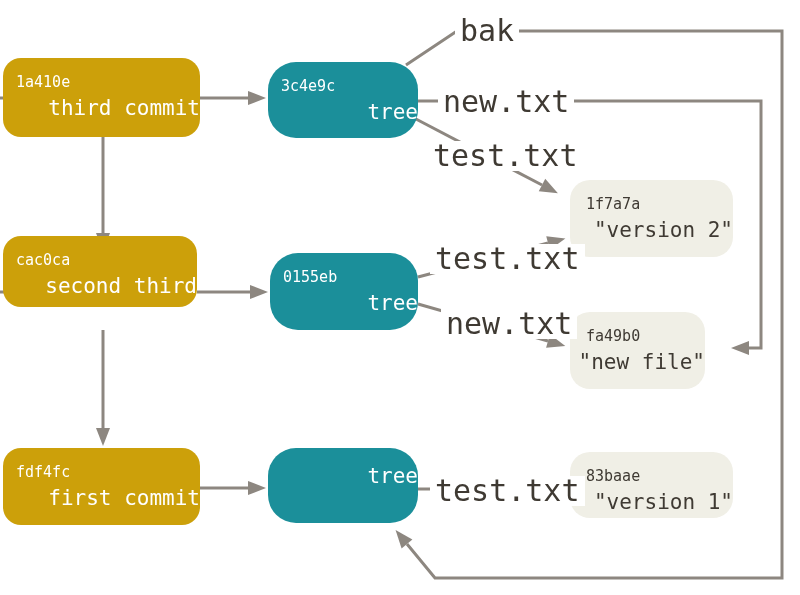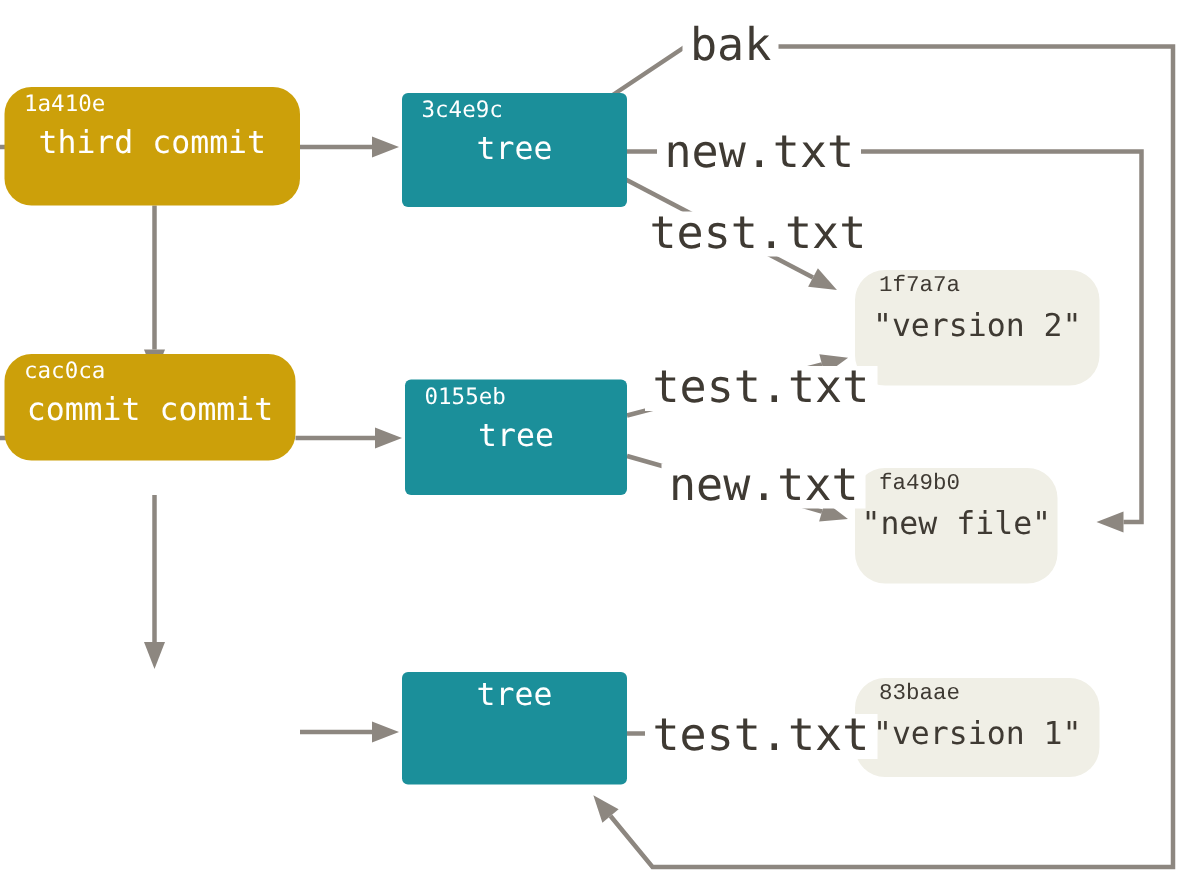--- a/index.html
+++ b/index.html
@@ -5,28 +5,28 @@
   html,body { margin:0; padding:0; background:#fff; }
   #canvas {
     position:relative; width:800px; height:595px; overflow:hidden;
     background:var(--canvas_bg,#fff);
     font-family:"DejaVu Sans Mono","Liberation Mono",monospace;
   }
   #wires { position:absolute; left:0; top:0; z-index:1; }
   .edge { stroke:var(--line); stroke-width:3; fill:none; }
   .arrowfill { fill:var(--line); stroke:none; }
 
-  .node { position:absolute; z-index:2; box-sizing:border-box; padding-top:0; }
+  .node { position:absolute; z-index:2; box-sizing:border-box; padding-top:13px; }
   .node .hash { font-size:15px; line-height:22px; margin-left:13px; }
-  .node .title { font-size:21px; line-height:26px; margin-top:2px; text-align:center; }
+  .node .title { font-size:21px; line-height:26px; margin-top:2px; text-align:right; }
 
   .commit { background:var(--commit_bg); color:var(--node_text); border-radius:18px; }
-  .tree   { background:var(--tree_bg);   color:var(--node_text); border-radius:4px; }
+  .tree   { background:var(--tree_bg);   color:var(--node_text); border-radius:28px; }
   .blob   { background:var(--blob_bg);   color:var(--dark_text); border-radius:20px; }
-  .blob .hash { margin-left:16px;font-family:Liberation Mono, monospace; }
+  .blob .hash { margin-left:16px; }
 
   .edge-label {
     position:absolute; z-index:3; background:var(--label_bg); color:var(--dark_text);
     font-size:30px; line-height:28px; padding:1px 5px; white-space:nowrap;
   }
 </style>
 </head>
 <body>
 
 <div id="canvas">
@@ -60,21 +60,25 @@
     <path class="edge" d="M0,98 L8,98"></path>
     <path class="edge" d="M0,292 L6,292"></path>
   </svg>
 
   <div class="node commit" style="left:3px;top:58px;width:197px;height:79px">
     <div class="hash">1a410e</div>
     <div class="title">third commit</div>
   </div>
   <div class="node commit" style="left:3px;top:236px;width:194px;height:71px">
     <div class="hash">cac0ca</div>
-    <div class="title">commit commit</div>
+    <div class="title">second third</div>
+  </div>
+  <div class="node commit" style="left:3px;top:448px;width:197px;height:77px">
+    <div class="hash">fdf4fc</div>
+    <div class="title">first commit</div>
   </div>
 
   <div class="node tree" style="left:268px;top:62px;width:150px;height:76px">
     <div class="hash">3c4e9c</div>
     <div class="title">tree</div>
   </div>
   <div class="node tree" style="left:270px;top:253px;width:148px;height:77px">
     <div class="hash">0155eb</div>
     <div class="title">tree</div>
   </div>

